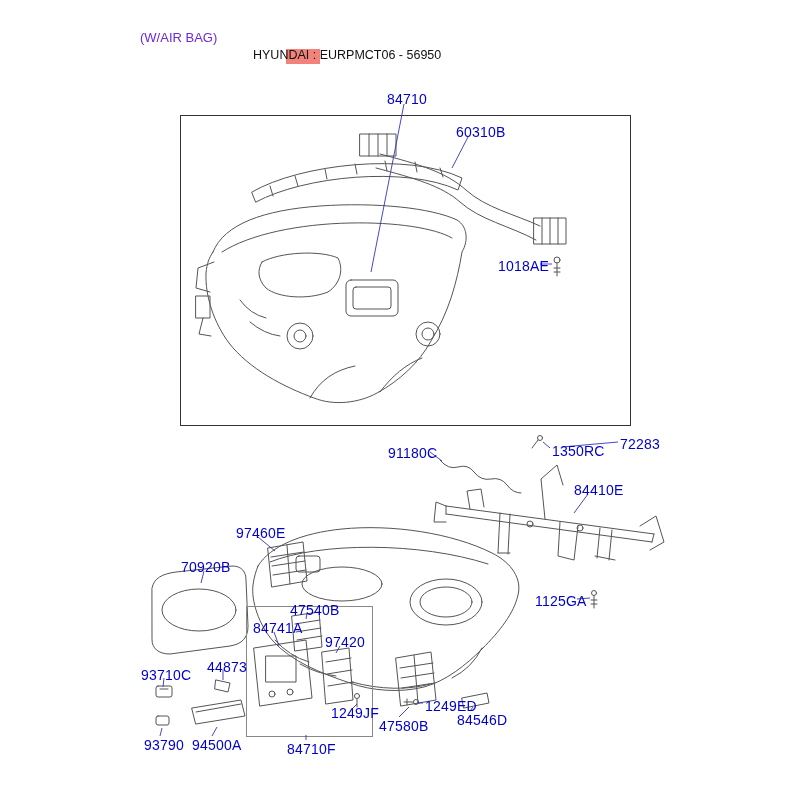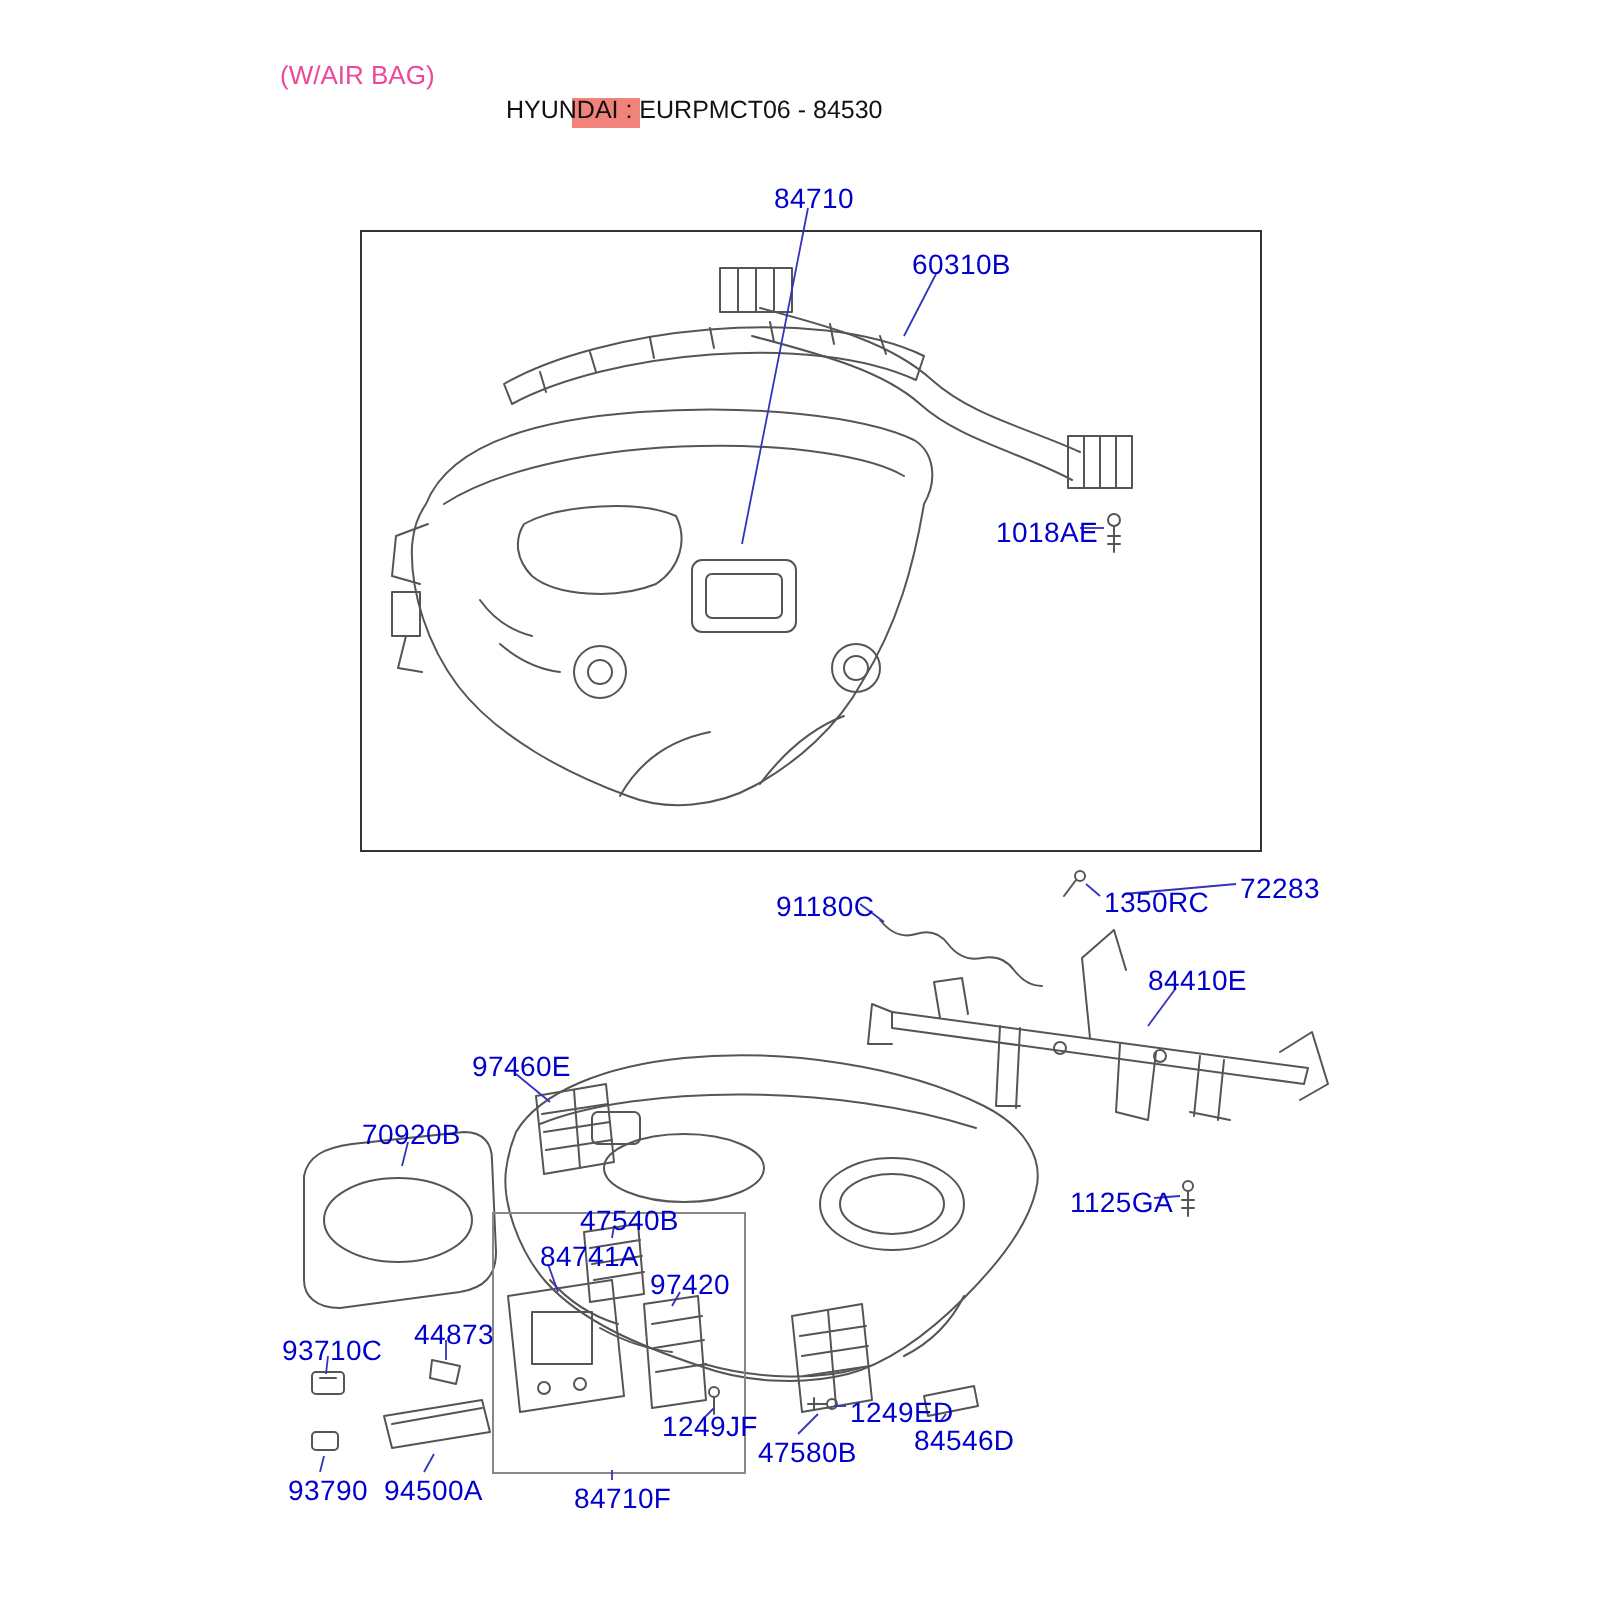--- a/index.html
+++ b/index.html
@@ -4,21 +4,21 @@
 <style>
   html,body{margin:0;padding:0;background:#fff;}
   .canvas{position:relative;width:800px;height:800px;background:#fff;
           font-family:"Liberation Sans",sans-serif;overflow:hidden;}
   svg{position:absolute;left:0;top:0;}
   .art{fill:none;stroke:var(--line,#555);stroke-width:1;stroke-linecap:round;stroke-linejoin:round;}
   .box{fill:none;stroke:var(--box,#333);stroke-width:1;}
   .leader{fill:none;stroke:var(--leader,#3333bb);stroke-width:0.9;}
   .lbl{position:absolute;font-size:14px;color:var(--label-color,#0000cd);
        white-space:nowrap;cursor:pointer;letter-spacing:0.2px;}
-  .note{position:absolute;font-size:13px;color:#ec4899;}
+  .note{position:absolute;font-size:13px;color:#6d28d9;}
   .title{position:absolute;font-size:12.5px;color:#111;white-space:nowrap;}
   .hl{position:absolute;background:var(--hl,#f2837b);}
 </style>
 </head>
 <body>
 
 <div class="canvas">
 
   <svg width="800" height="800" viewBox="0 0 800 800">
 
@@ -186,34 +186,34 @@
       <path class="leader" d="M399,717 L409,707"></path>
       <path class="leader" d="M470,711 L473,707"></path>
       <path class="leader" d="M160,736 L162,728"></path>
       <path class="leader" d="M212,736 L217,727"></path>
       <path class="leader" d="M306,740 L306,735"></path>
     </g>
   </svg>
 
   <span class="note" style="left:140px;top:30px">(W/AIR BAG)</span>
   <div class="hl" style="left:286px;top:49px;width:34px;height:15px"></div>
-  <span class="title" style="left:253px;top:48px">HYUNDAI : EURPMCT06 - 84530</span>
+  <span class="title" style="left:253px;top:48px">HYUNDAI : EURPMCT06 - 56950</span>
 
   <span class="lbl" style="left:387px;top:91px">84710</span>
   <span class="lbl" style="left:456px;top:124px">60310B</span>
   <span class="lbl" style="left:498px;top:258px">1018AE</span>
   <span class="lbl" style="left:388px;top:445px">91180C</span>
   <span class="lbl" style="left:552px;top:443px">1350RC</span>
   <span class="lbl" style="left:620px;top:436px">72283</span>
   <span class="lbl" style="left:574px;top:482px">84410E</span>
   <span class="lbl" style="left:535px;top:593px">1125GA</span>
   <span class="lbl" style="left:236px;top:525px">97460E</span>
   <span class="lbl" style="left:181px;top:559px">70920B</span>
   <span class="lbl" style="left:290px;top:602px">47540B</span>
-  <span class="lbl" style="left:270px;top:620px">84741A</span>
+  <span class="lbl" style="left:253px;top:620px">84741A</span>
   <span class="lbl" style="left:325px;top:634px">97420</span>
   <span class="lbl" style="left:141px;top:667px">93710C</span>
   <span class="lbl" style="left:207px;top:659px">44873</span>
   <span class="lbl" style="left:331px;top:705px">1249JF</span>
   <span class="lbl" style="left:425px;top:698px">1249ED</span>
   <span class="lbl" style="left:379px;top:718px">47580B</span>
   <span class="lbl" style="left:457px;top:712px">84546D</span>
   <span class="lbl" style="left:144px;top:737px">93790</span>
   <span class="lbl" style="left:192px;top:737px">94500A</span>
   <span class="lbl" style="left:287px;top:741px">84710F</span>

